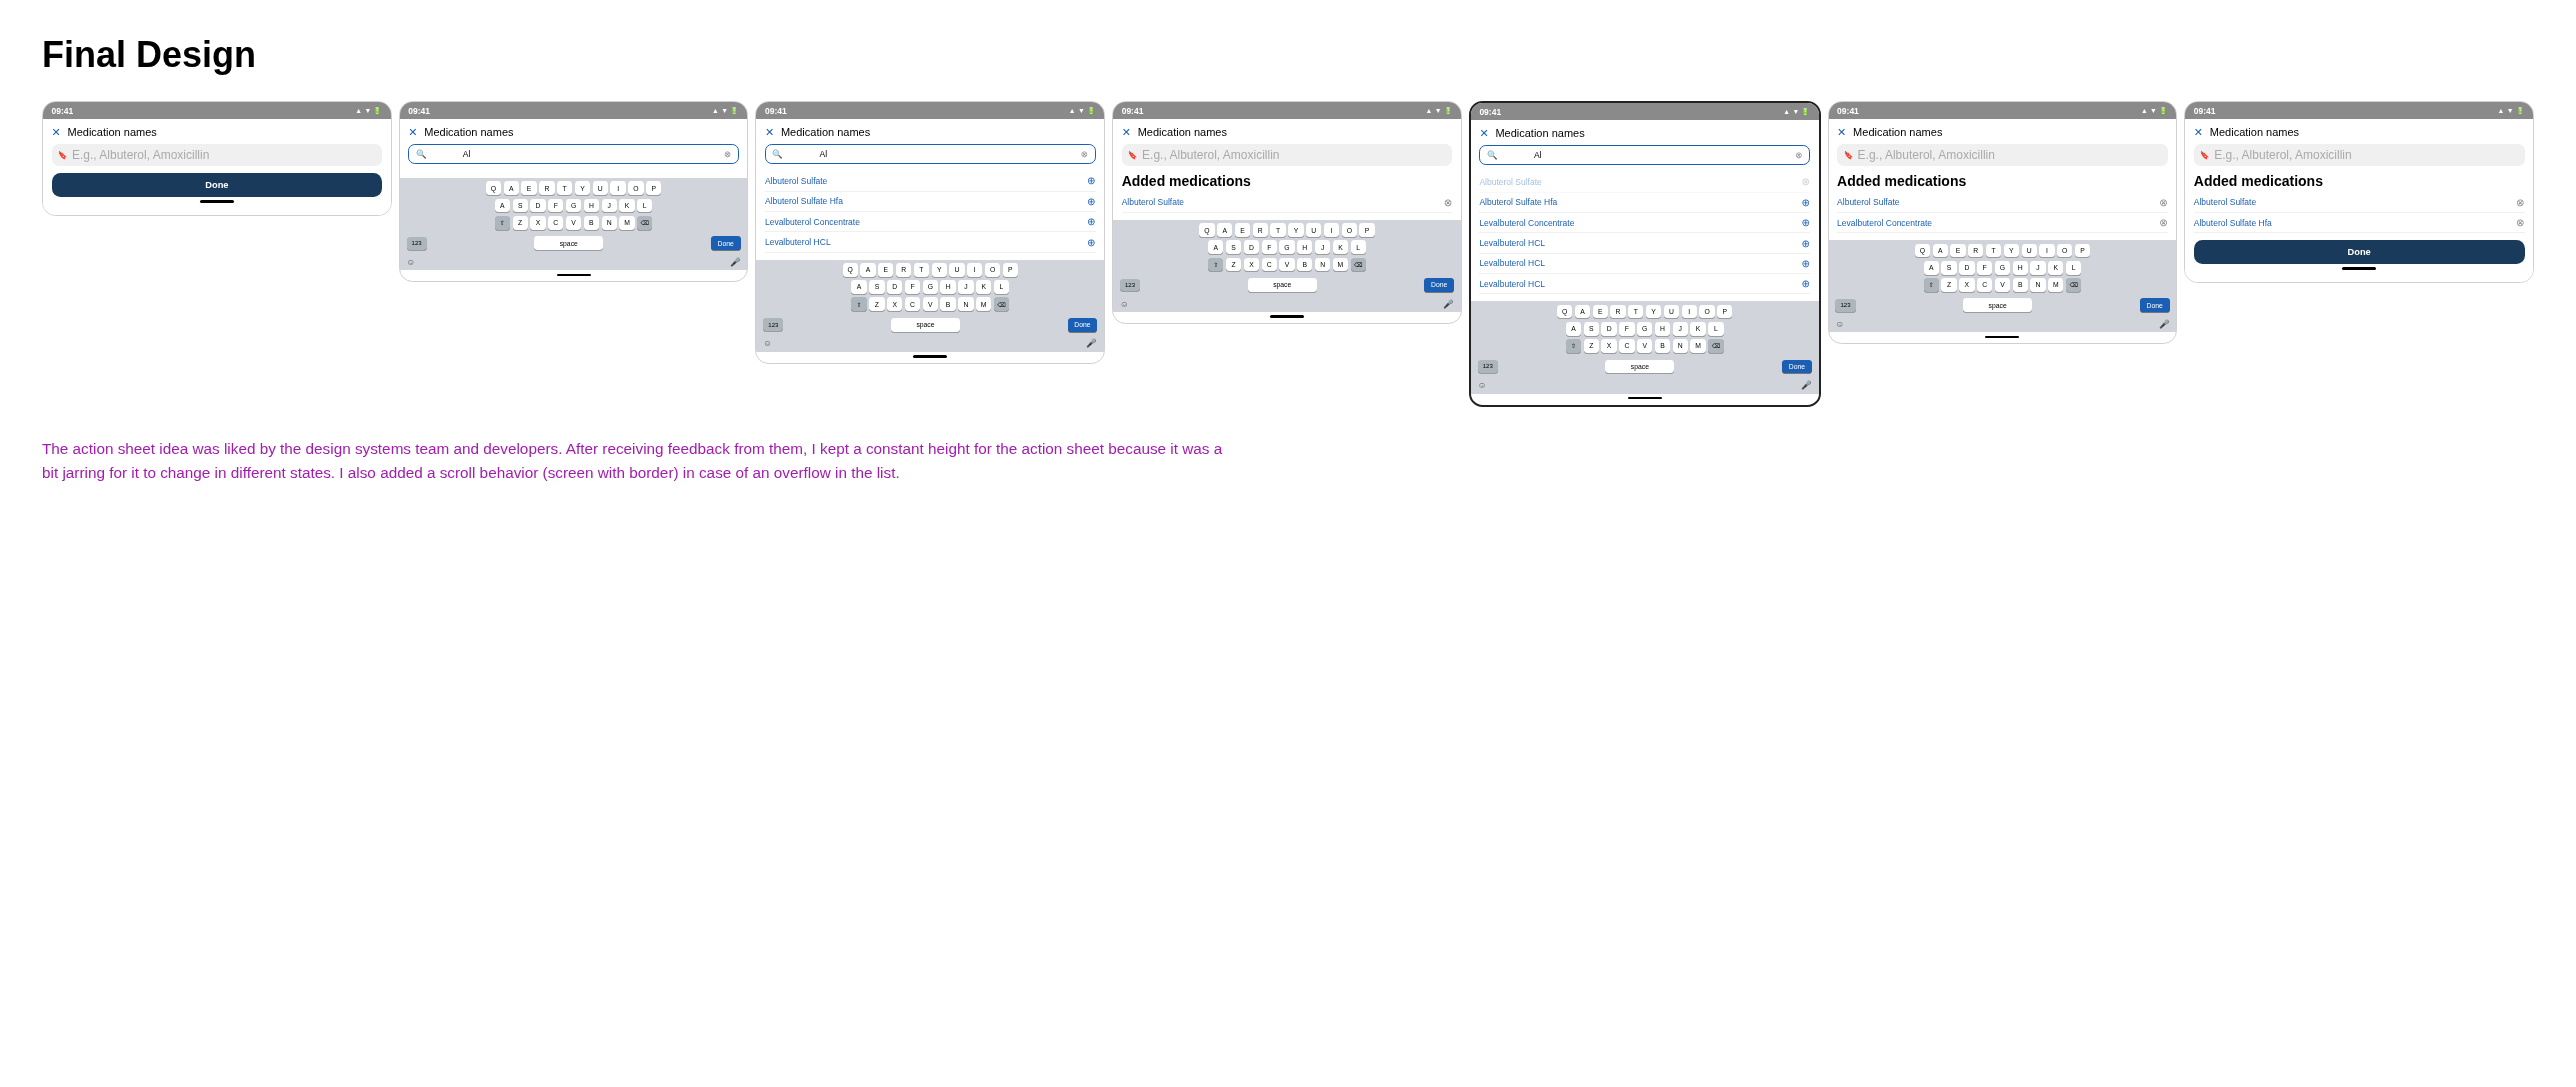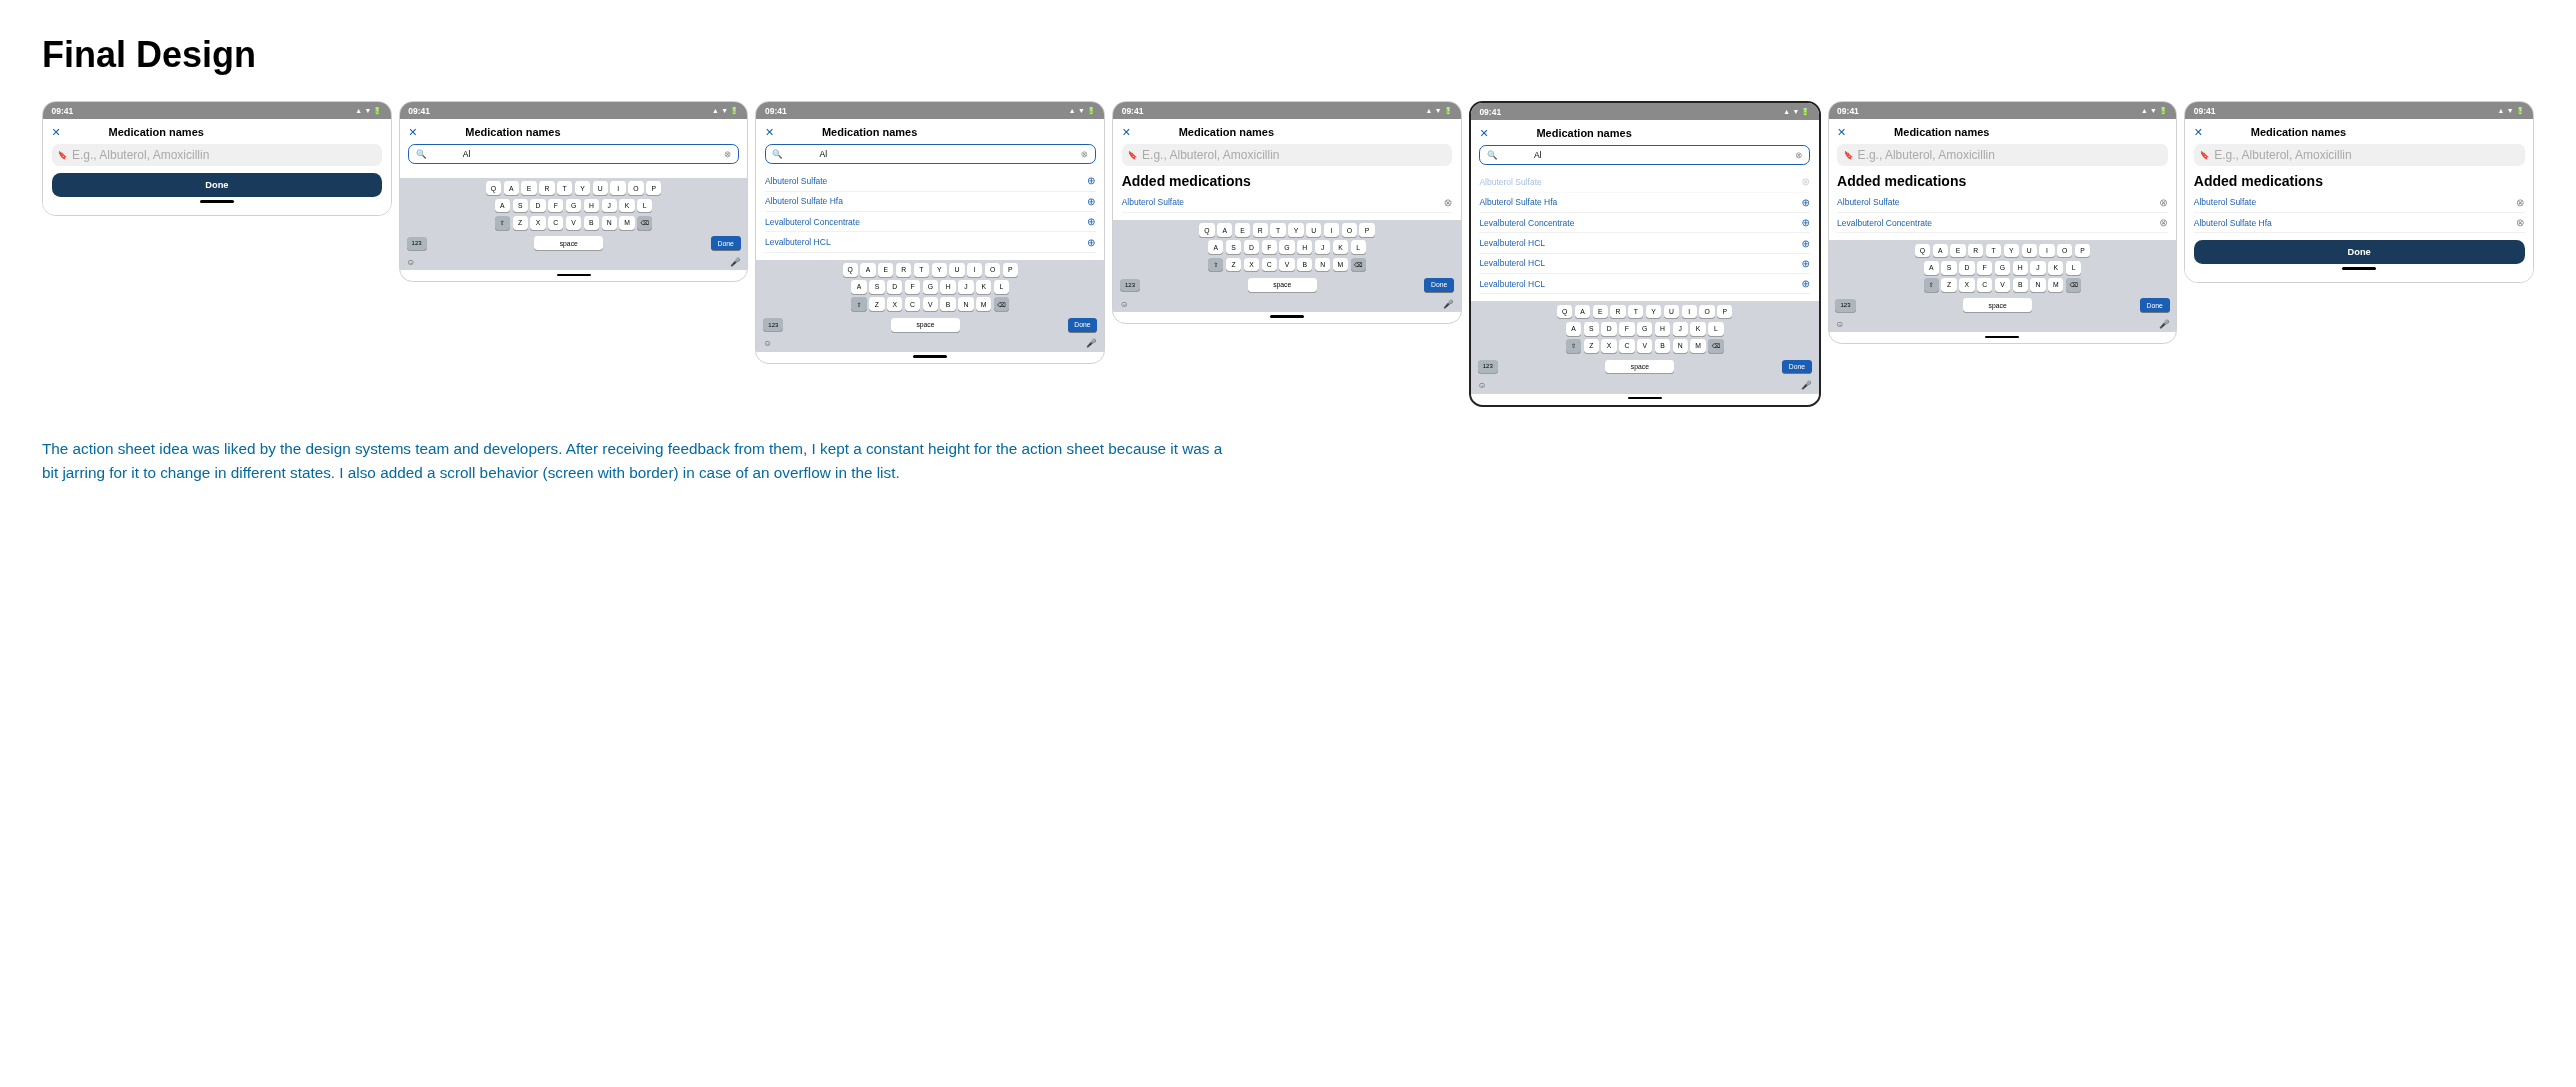--- a/index.html
+++ b/index.html
@@ -66,23 +66,22 @@
 
     .close-x {
       color: #1a5fb4;
       font-size: 11px;
       font-weight: 400;
       margin-right: 6.8px;
     }
 
     .screen-title {
       font-size: 11px;
-      font-weight: 700;
+      font-weight: 400;
       color: #000;
-      margin-left: 41px;
     }
 
     .search-bar {
       display: flex;
       align-items: center;
       background: #f0f0f0;
       border-radius: 6.8px;
       padding: 4.2px 6.8px;
       margin-bottom: 6.8px;
       gap: 4.2px;
@@ -231,21 +230,21 @@
     .home-indicator {
       width: 34px;
       height: 2.5px;
       background: #000;
       border-radius: 1.7px;
       margin: 3.4px auto 5.1px;
     }
 
     .description-text {
       font-size: 15.3px;
-      color: #0369a1;
+      color: #a21caf;
       line-height: 1.6;
       max-width: 1187px;
     }
 
     .shield-icon { font-size: 7.6px; color: #1a5fb4; }
   </style>
 </head>
 <body>
 
 <h1 class="page-title">Final Design</h1>

